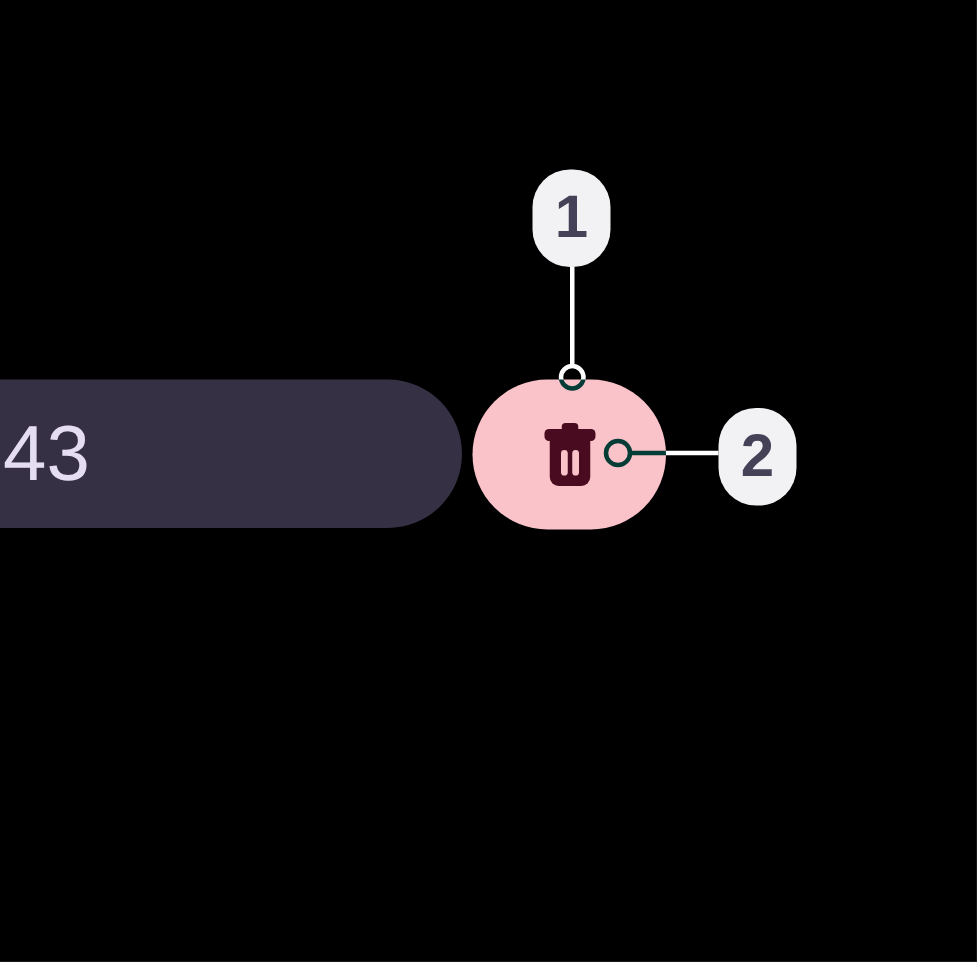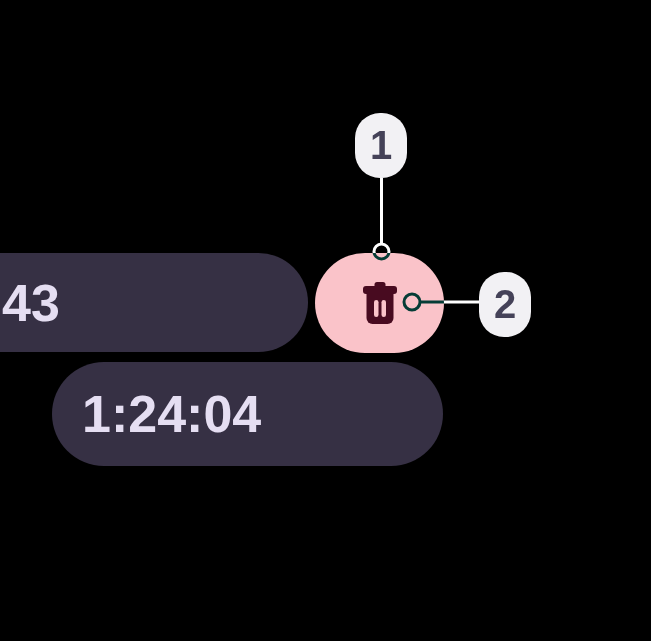--- a/index.html
+++ b/index.html
@@ -14,21 +14,21 @@
   .time-pill {
     position: absolute;
     background: var(--pill-bg, #363044);
     border-radius: 52px;
     display: flex;
     align-items: center;
   }
   .time-pill .time-text {
     color: var(--pill-text, #e5def2);
     font-size: 52px;
-    font-weight: 700;
+    font-weight: 400;
     letter-spacing: 0px;
     white-space: nowrap;
   }
   .pill-partial {
     left: -202px; top: 253px;
     width: 510px; height: 99px;
   }
   .pill-partial .time-text { margin-left: 204px; }
   .pill-elapsed {
     left: 52px; top: 362px;
@@ -93,23 +93,20 @@
         <rect x="1" y="4" width="34" height="8" rx="3"></rect>
         <path d="M4.5 12 H31.5 V36 a6 6 0 0 1 -6 6 H10.5 a6 6 0 0 1 -6 -6 Z"></path>
       </g>
       <g fill="var(--delete-bg)" stroke="none">
         <rect x="12" y="18" width="4.5" height="17" rx="2.25"></rect>
         <rect x="19.5" y="18" width="4.5" height="17" rx="2.25"></rect>
       </g>
     </svg>
   </button>
 
-  <div class="time-pill pill-elapsed">
-    <span class="time-text">1:24:04</span>
-  </div>
 
   <svg class="overlay" viewBox="0 0 651 641">
     <line x1="381.5" y1="178" x2="381.5" y2="243.5"></line>
     <circle cx="381.5" cy="251.5" r="7.5"></circle>
     <circle cx="412" cy="302" r="8"></circle>
     <line x1="420.5" y1="302" x2="479" y2="302"></line>
   </svg>
 
   <div class="callout callout-1">
     <span class="callout-num">1</span>

